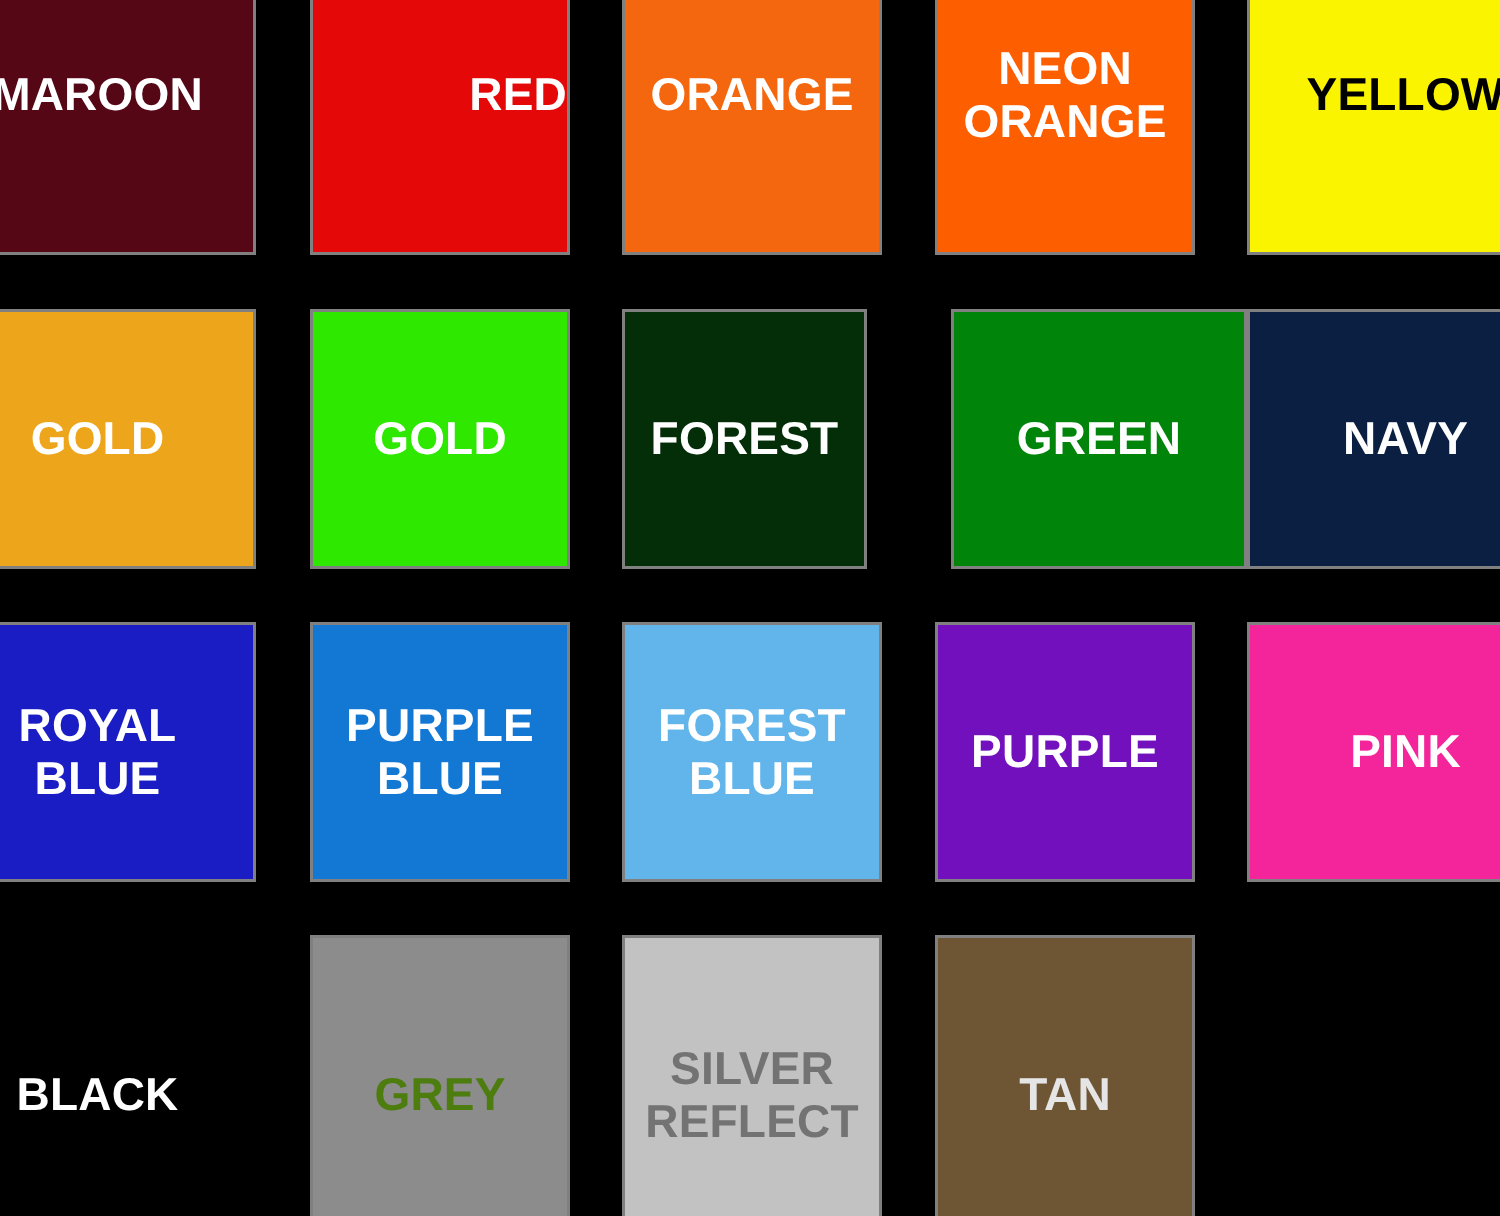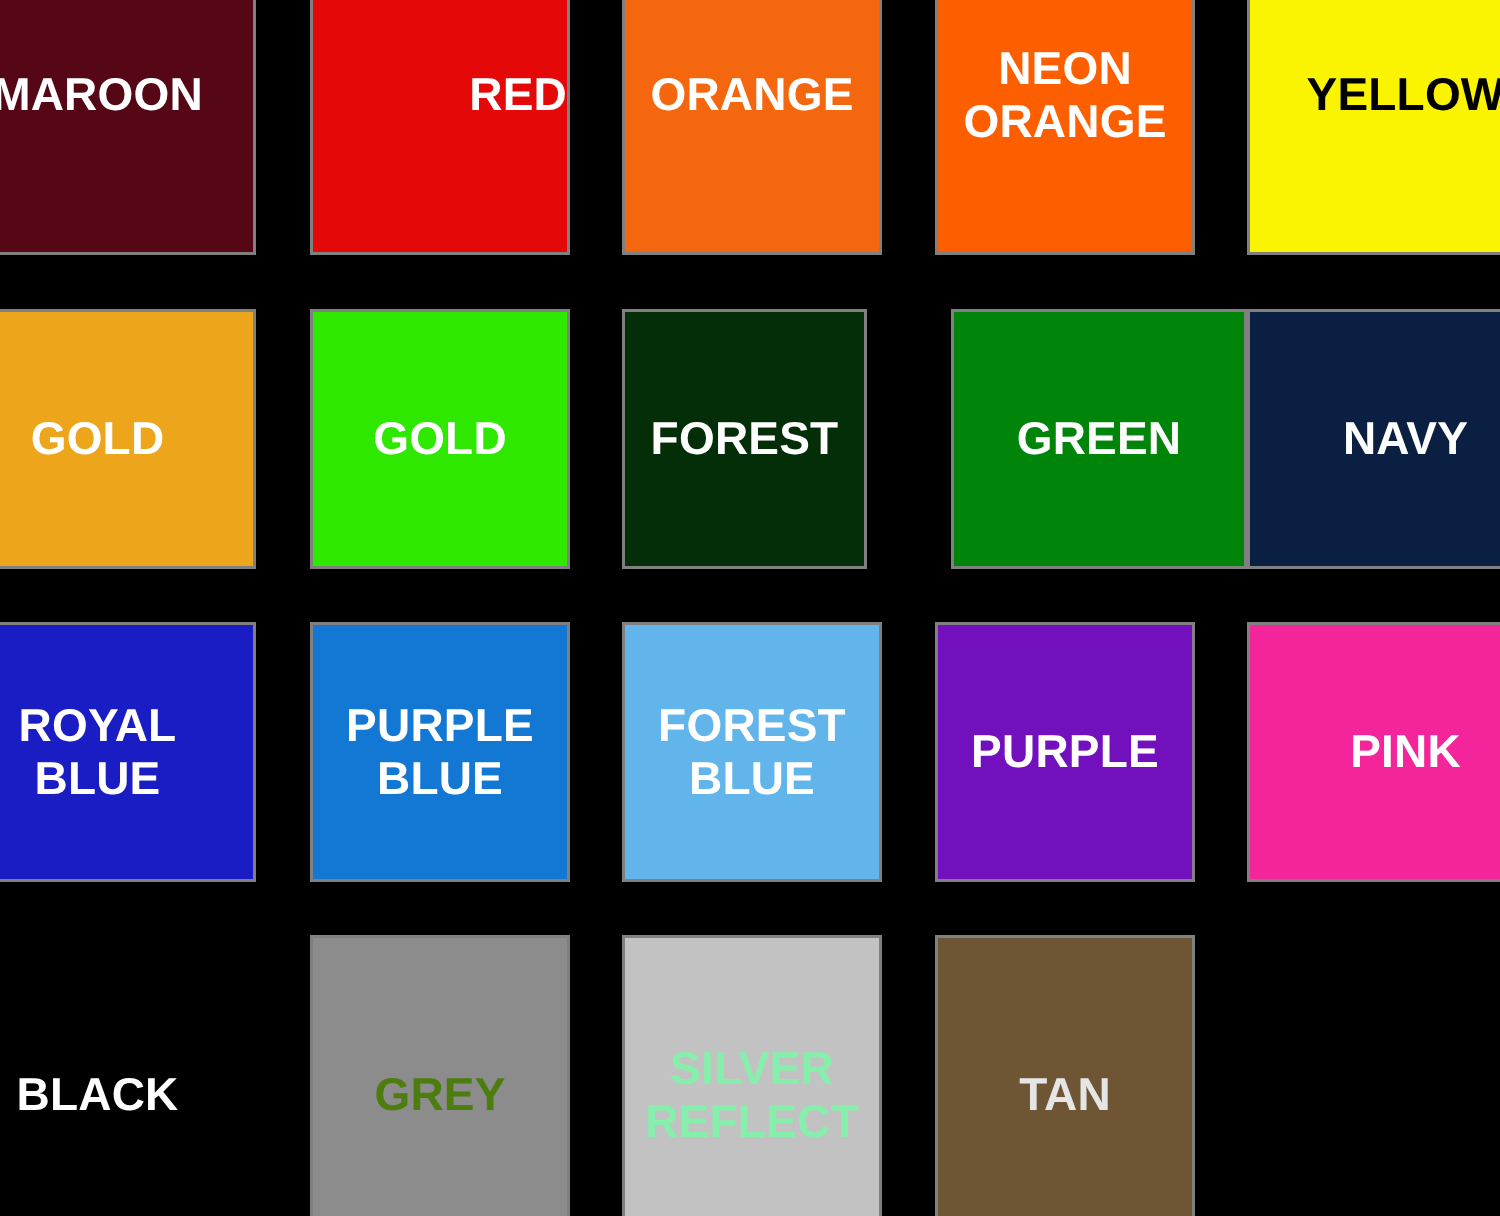--- a/index.html
+++ b/index.html
@@ -131,20 +131,20 @@
     <div class="swatch-cell" data-swatch-edge="none" style="left: -58px; top: 938px; width: 311px; height: 314px;">
       <div class="swatch-chip" style="background: rgb(0, 0, 0);"></div>
       <div class="swatch-label" style="color: rgb(255, 255, 255);">BLACK</div>
     </div>
     <div class="swatch-cell" data-swatch-edge="grey" style="left: 313px; top: 938px; width: 254px; height: 314px;">
       <div class="swatch-chip" style="background: rgb(140, 140, 140);"></div>
       <div class="swatch-label" style="color: #4d7c0f;">GREY</div>
     </div>
     <div class="swatch-cell" data-swatch-edge="grey" style="left: 625px; top: 938px; width: 254px; height: 314px;">
       <div class="swatch-chip" style="background: rgb(194, 194, 194);"></div>
-      <div class="swatch-label" style="color: #86efac;">SILVER
+      <div class="swatch-label" style="color: #737373;">SILVER
 REFLECT</div>
     </div>
     <div class="swatch-cell" data-swatch-edge="grey" style="left: 938px; top: 938px; width: 254px; height: 314px;">
       <div class="swatch-chip" style="background: rgb(110, 86, 53);"></div>
       <div class="swatch-label" style="color: #e5e5e5;">TAN</div>
     </div>
   </div>
 
 </body></html>

